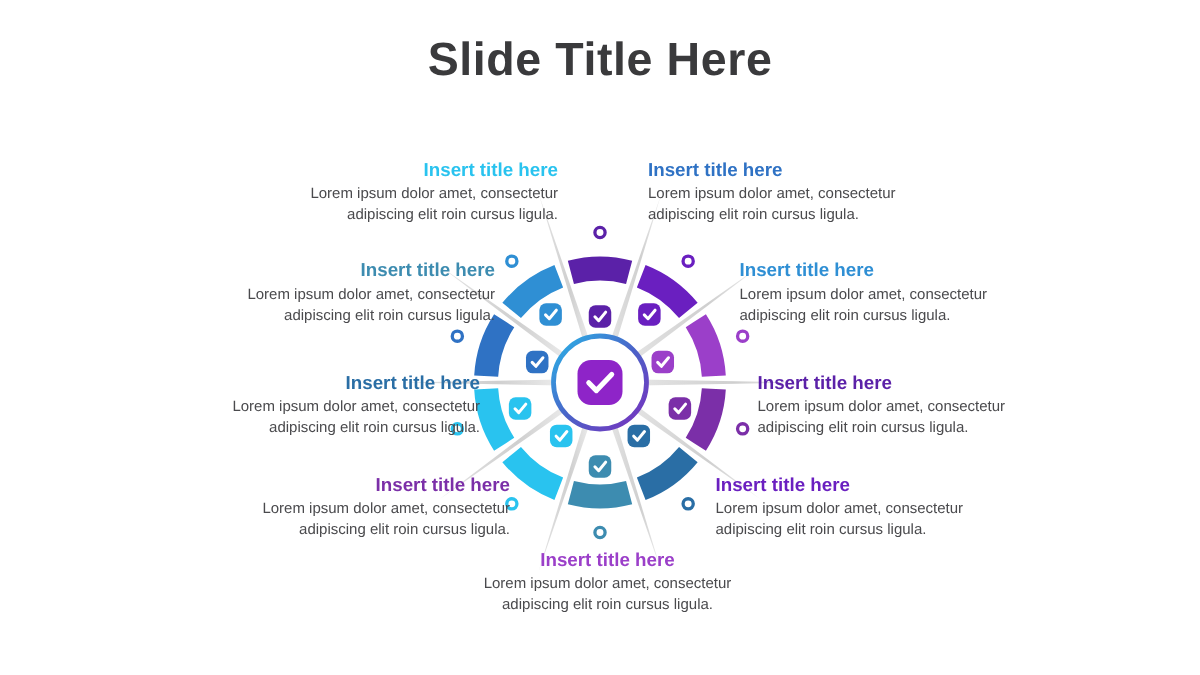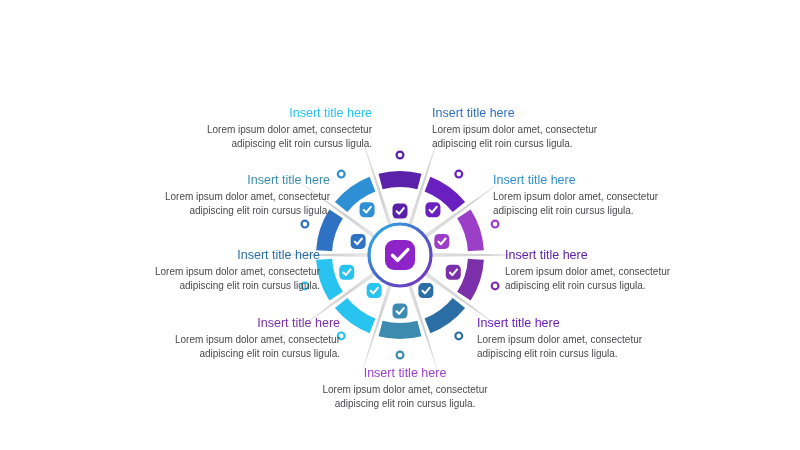--- a/index.html
+++ b/index.html
@@ -52,39 +52,40 @@
     overflow: visible;
   }
 
   
   .callout {
     position: absolute;
     width: 200px;
   }
   .callout .c-title {
     font-size: 12.5px;
-    font-weight: normal;
+    font-weight: bold;
     line-height: 1.15;
     margin-bottom: 3px;
     white-space: nowrap;
   }
   .callout .c-body {
     font-size: 10px;
     line-height: 1.38;
     color: #4a4a4d;
   }
   .callout.align-right { text-align: right; }
   .callout.align-left  { text-align: left;  }
   .callout.align-center{ text-align: center;}
 </style>
 </head>
 <body>
 
 <div id="slide">
 
+  <div id="slide-title">Slide Title Here</div>
 
   <div id="diagram">
     <svg id="wheel-svg" viewBox="0 0 800 450">
       <defs>
         <linearGradient id="centerRing" x1="0" y1="0" x2="1" y2="1">
           <stop offset="0%" stop-color="#29b6e8"></stop>
           <stop offset="50%" stop-color="#4a63c8"></stop>
           <stop offset="100%" stop-color="#7b2fbe"></stop>
         </linearGradient>
         <linearGradient id="spokeGrad" x1="0" y1="0" x2="1" y2="0">

